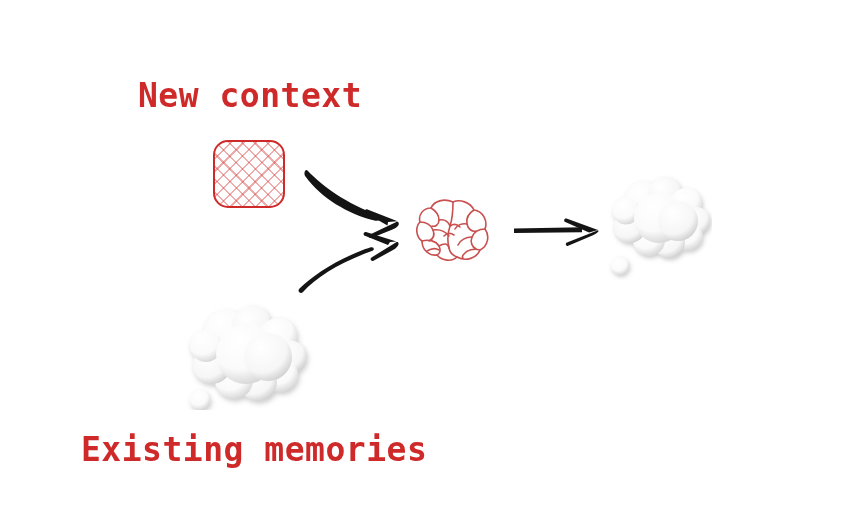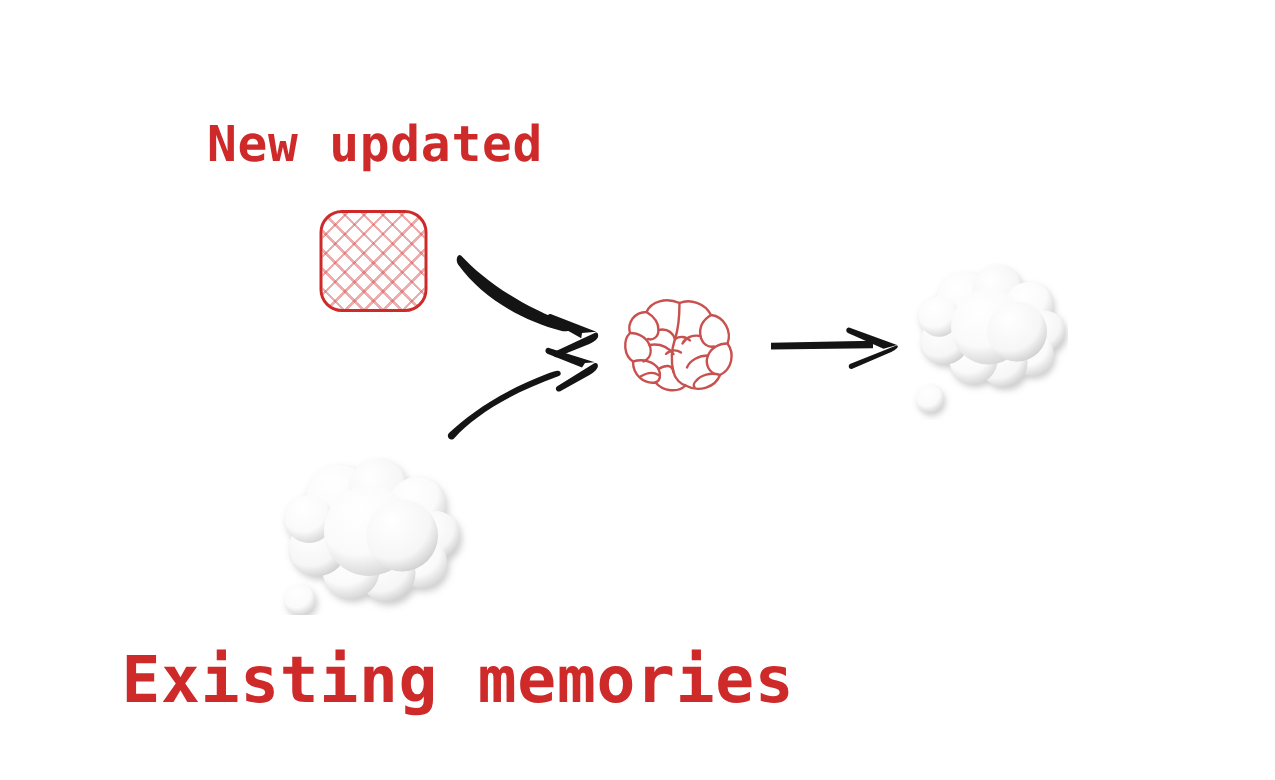--- a/index.html
+++ b/index.html
@@ -33,21 +33,21 @@
     font-size: 33px;
   }
   #label-write-updated-memory {
     left: 379px;
     top: 301px;
     font-size: 33px;
   }
   #label-existing-memories {
     left: 81px;
     top: 433px;
-    font-size: 43px;
+    font-size: 33px;
   }
 
   
   #new-context-card {
     position: absolute;
     left: 213px;
     top: 140px;
     width: 72px;
     height: 68px;
     box-sizing: border-box;
@@ -73,21 +73,21 @@
   .cloud-wrap { position: absolute; }
   #cloud-existing { left: 186px; top: 302px; width: 128px; height: 108px; }
   #cloud-updated  { left: 608px; top: 174px; width: 104px; height: 106px; }
   #brain-icon     { position: absolute; left: 414px; top: 196px; width: 78px; height: 70px; }
 </style>
 </head>
 <body>
 
 <div id="canvas">
 
-  <div class="label" id="label-new-context">New updated</div>
+  <div class="label" id="label-new-context">New context</div>
 
 
   <div class="label" id="label-existing-memories">Existing memories</div>
 
   <div id="new-context-card"></div>
 
   <div class="cloud-wrap" id="cloud-existing">
     <svg viewBox="0 0 128 108" width="128" height="108" xmlns="http://www.w3.org/2000/svg">
       <defs>
         <radialGradient id="cg1" cx="38%" cy="28%" r="78%">

